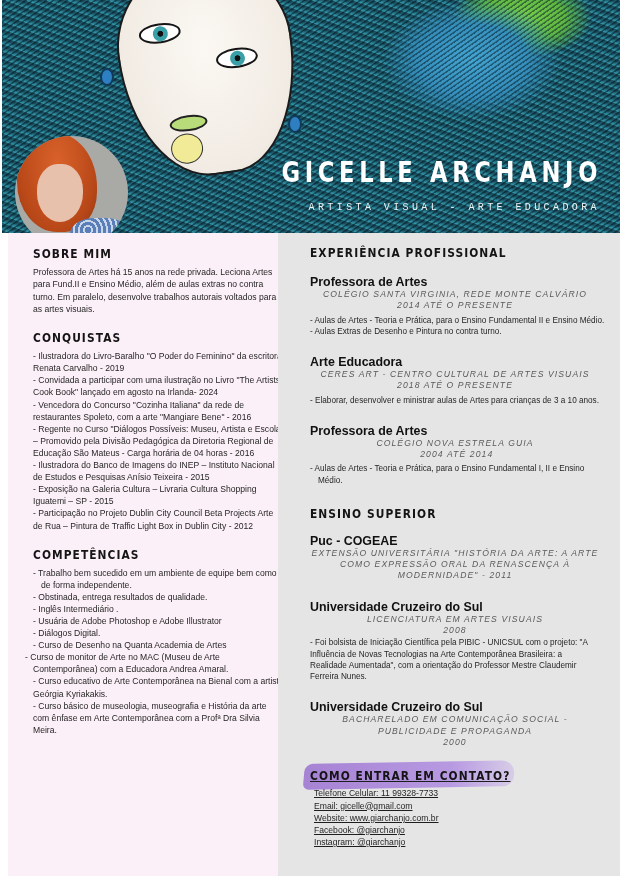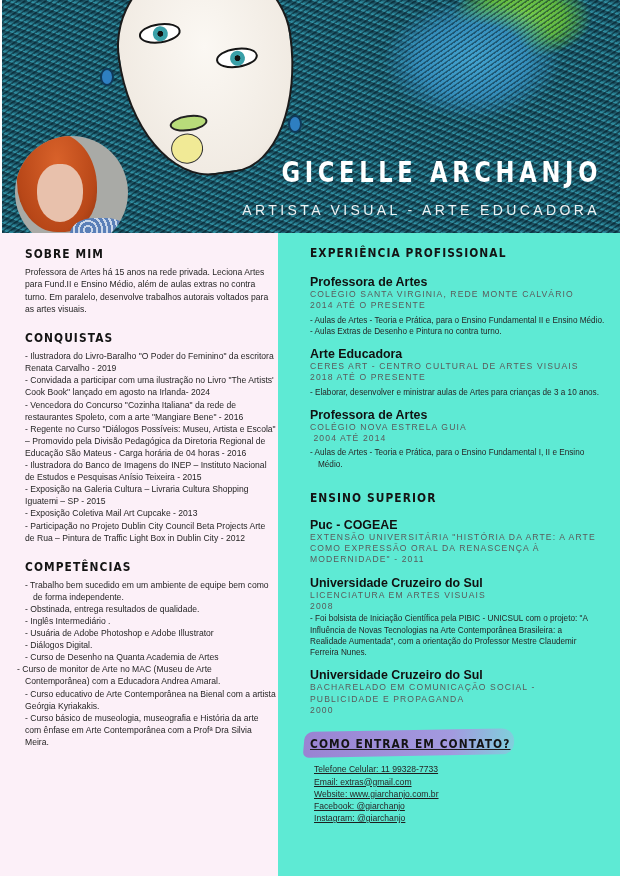--- a/index.html
+++ b/index.html
@@ -43,56 +43,56 @@
   .avatar .skin { position: absolute; left: 22px; top: 28px; width: 46px; height: 58px; border-radius: 45% 45% 50% 50%; background: #e8c1ac; }
   .avatar .shirt { position: absolute; left: 55px; top: 82px; width: 60px; height: 40px; border-radius: 40% 40% 0 0; background: repeating-radial-gradient(circle at 30% 30%, #5a7fb8 0 3px, #c9d6ea 3px 5px); }
 
   .name {
     position: absolute; right: 20px; top: 155px; color: #ffffff;
     font-family: "DejaVu Sans", sans-serif; font-weight: bold; font-size: 29px;
     letter-spacing: 6px; transform: scaleX(0.78); transform-origin: right center; white-space: nowrap; z-index: 2;
   }
   .subtitle {
     position: absolute; right: 22px; top: 202px; color: #ffffff;
-    font-family: Liberation Sans, sans-serif; font-size: 14px; letter-spacing: 3.4px; white-space: nowrap; opacity: 0.92; z-index: 2;
+    font-family: Liberation Mono, monospace; font-size: 10px; letter-spacing: 3.4px; white-space: nowrap; opacity: 0.92; z-index: 2;
   }
 
   
   .left-col {
-    position: absolute; left: 0; top: 233px; width: 278px; height: 643px; background: #fcf0f8;
+    position: absolute; left: 8px; top: 233px; width: 278px; height: 643px; background: #fcf0f8;
     padding: 13px 0 0 25px;
   }
-  .right-col { position: absolute; left: 278px; top: 233px; width: 342px; height: 643px; background: #5eead4; padding: 12px 0 0 32px; }
+  .right-col { position: absolute; left: 278px; top: 233px; width: 342px; height: 643px; background: #e5e5e5; padding: 12px 0 0 32px; }
 
   .section-title {
     font-family: "DejaVu Sans", sans-serif; font-weight: bold; font-size: 13px; letter-spacing: 1.3px;
     color: #141414; transform: scaleX(0.82); transform-origin: left center; white-space: nowrap;
   }
   .left-col .section-title { margin-bottom: 5px; }
   .para { font-size: 8.6px; line-height: 12.3px; color: #262626; width: 250px; }
   .list { list-style: none; width: 252px; }
   .list li { font-size: 8.6px; line-height: 12.1px; color: #262626; }
   .list.indented li { padding-left: 8px; text-indent: -8px; }
   .mt { margin-top: 15px; }
 
-  .job { margin-top: 10px; }
+  .job { margin-top: 18px; }
   .job-title { font-weight: bold; font-size: 12.4px; line-height: 14px; color: #111; }
-  .job-meta { font-size: 8.6px; letter-spacing: 1.1px; line-height: 11.3px; color: #5a5a5a; text-transform: uppercase; width: 290px; }
+  .job-meta { font-style: italic; font-size: 8.6px; letter-spacing: 1.1px; line-height: 11.3px; color: #5a5a5a; text-transform: uppercase; width: 290px; text-align: center; }
   .job-desc { list-style: none; margin-top: 3px; width: 296px; }
   .job-desc li { font-size: 8.2px; line-height: 11.2px; color: #262626; padding-left: 8px; text-indent: -8px; }
   .edu-desc { font-size: 8.2px; line-height: 11.3px; color: #262626; width: 290px; margin-top: 1px; }
 
   .contact { margin-top: 20px; position: relative; text-decoration: underline; }
   .contact .brush {
     position: absolute; left: -6px; top: -6px; width: 210px; height: 26px;
     background: linear-gradient(90deg, rgba(160,120,210,0.9), rgba(175,140,225,0.85) 70%, rgba(190,160,235,0.35));
     border-radius: 8px 14px 10px 6px; transform: skewX(-6deg) rotate(-1deg);
   }
   .contact .section-title { position: relative; z-index: 1; }
-  .contact-lines { position: relative; z-index: 1; margin-top: 12px; padding-left: 4px; }
+  .contact-lines { position: relative; z-index: 1; margin-top: 4px; padding-left: 4px; }
   .contact-lines div { font-size: 8.6px; line-height: 12.2px; color: #262626; }
 </style>
 </head>
 <body>
 
 <div class="banner">
   <div class="waves"></div>
   <div class="earring a"></div>
   <div class="face">
     <div class="eye l"></div>
@@ -120,21 +120,20 @@
 
   <section class="mt">
     <h2 class="section-title">CONQUISTAS</h2>
     <ul class="list">
       <li>- Ilustradora do Livro-Baralho "O Poder do Feminino" da escritora Renata Carvalho - 2019</li>
       <li>- Convidada a participar com uma ilustração no Livro "The Artists' Cook Book" lançado em agosto na Irlanda- 2024</li>
       <li>- Vencedora do Concurso "Cozinha Italiana" da rede de restaurantes Spoleto, com a arte "Mangiare Bene" - 2016</li>
       <li>- Regente no Curso "Diálogos Possíveis: Museu, Artista e Escola" – Promovido pela Divisão Pedagógica da Diretoria Regional de Educação São Mateus - Carga horária de 04 horas - 2016</li>
       <li>- Ilustradora do Banco de Imagens do INEP – Instituto Nacional de Estudos e Pesquisas Anísio Teixeira - 2015</li>
       <li>- Exposição na Galeria Cultura – Livraria Cultura Shopping Iguatemi – SP - 2015</li>
-      <li>- Exposição Coletiva Mail Art Cupcake - 2013</li>
       <li>- Participação no Projeto Dublin City Council Beta Projects Arte de Rua – Pintura de Traffic Light Box in Dublin City - 2012</li>
     </ul>
   </section>
 
   <section class="mt">
     <h2 class="section-title">COMPETÊNCIAS</h2>
     <ul class="list indented">
       <li>- Trabalho bem sucedido em um ambiente de equipe bem como de forma independente.</li>
       <li>- Obstinada, entrega resultados de qualidade.</li>
       <li>- Inglês Intermediário .</li>
@@ -201,19 +200,19 @@
       <div class="job-meta">BACHARELADO EM COMUNICAÇÃO SOCIAL - PUBLICIDADE E PROPAGANDA</div>
       <div class="job-meta">2000</div>
     </div>
   </section>
 
   <section class="contact">
     <div class="brush"></div>
     <h2 class="section-title">COMO ENTRAR EM CONTATO?</h2>
     <div class="contact-lines">
       <div>Telefone Celular: 11 99328-7733</div>
-      <div>Email: extras@gmail.com</div>
+      <div>Email: gicelle@gmail.com</div>
       <div>Website: www.giarchanjo.com.br</div>
       <div>Facebook: @giarchanjo</div>
       <div>Instagram: @giarchanjo</div>
     </div>
   </section>
 </div>
 
 </body></html>

